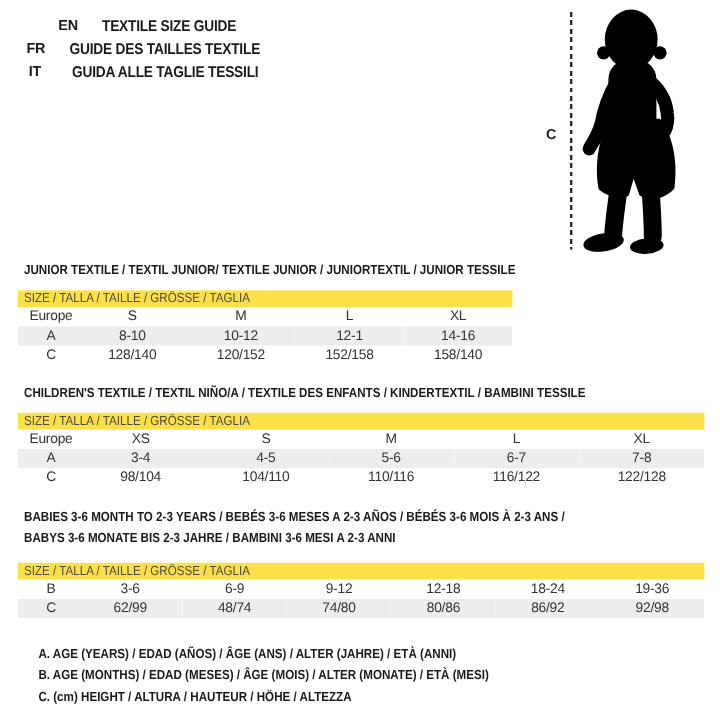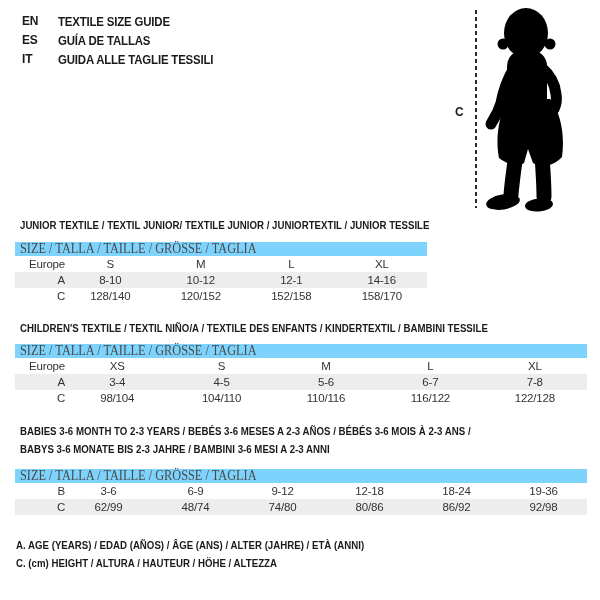--- a/index.html
+++ b/index.html
@@ -4,59 +4,59 @@
 <style>
   * { margin:0; padding:0; box-sizing:border-box; }
   html,body { background:#ffffff; }
   body { font-family:"Liberation Sans", sans-serif; color:#2b2b2b; }
   .page { position:relative; width:600px; height:600px; background:#ffffff; overflow:hidden; }
 
   .cond { display:inline-block; transform:scaleX(0.88); transform-origin:0 0; white-space:nowrap; }
 
   
   .langs { position:absolute; left:22px; top:12px; }
-  .lang-row { display:flex; height:19px; line-height:19px; }
+  .lang-row { display:flex; height:19px; line-height:19px;justify-content:center; }
   .lang-code { width:36px; font-weight:bold; font-size:12px; color:#1a1a1a; letter-spacing:-0.2px; }
   .lang-title { font-weight:bold; font-size:13px; color:#1a1a1a; letter-spacing:-0.2px; }
 
   
   .measure-line { position:absolute; left:475px; top:10px; width:2px; height:198px;
     background:repeating-linear-gradient(to bottom, #2b2b2b 0 4px, transparent 4px 7px); }
   .measure-label { position:absolute; left:455px; top:105px; font-weight:bold; font-size:12px; color:#1a1a1a; }
   .baby { position:absolute; left:484px; top:6px; width:92px; height:206px; }
 
   
   .tbl-title { position:absolute; left:20px; font-weight:bold; font-size:11px; color:#1a1a1a; line-height:18px; }
   .size-table-wrap { position:absolute; left:15px; }
-  .size-bar { height:14px; line-height:14px; background:#7dd3fc; color:#4a4a4a; font-size:14px; padding-left:5px;font-family:Liberation Serif, serif; }
+  .size-bar { height:14px; line-height:14px; background:#fde047; color:#4a4a4a; font-size:11px; padding-left:5px; }
   table.size-table { border-collapse:collapse; table-layout:fixed; }
   table.size-table td { height:16px; line-height:16px; font-size:11.5px; letter-spacing:-0.2px;
     text-align:center; color:#333333; padding:0; overflow:hidden; }
-  table.size-table td.lbl { width:50px; text-align:right; padding-left:5px; }
+  table.size-table td.lbl { width:50px; text-align:center; padding-left:5px; }
   table.size-table tr.shaded { background:#ededed; }
   .w-junior .size-bar, .w-junior table { width:412px; }
   .w-full .size-bar, .w-full table { width:572px; }
 
   
-  .footnotes { position:absolute; left:16px; top:536px; }
+  .footnotes { position:absolute; left:32px; top:536px; }
   .footnote { height:18px; line-height:18px; font-weight:bold; font-size:11px; color:#1a1a1a; }
 </style>
 </head>
 <body>
 
 <div class="page">
 
   <div class="langs">
     <div class="lang-row">
       <span class="lang-code">EN</span>
       <span class="lang-title cond">TEXTILE SIZE GUIDE</span>
     </div>
     <div class="lang-row">
-      <span class="lang-code">ES</span>
-      <span class="lang-title cond">GUÍA DE TALLAS</span>
+      <span class="lang-code">FR</span>
+      <span class="lang-title cond">GUIDE DES TAILLES TEXTILE</span>
     </div>
     <div class="lang-row">
       <span class="lang-code">IT</span>
       <span class="lang-title cond">GUIDA ALLE TAGLIE TESSILI</span>
     </div>
   </div>
 
   <div class="measure-line"></div>
   <div class="measure-label">C</div>
 
@@ -105,21 +105,21 @@
             <td>8-10</td>
             <td>10-12</td>
             <td>12-1</td>
             <td>14-16</td>
           </tr>
           <tr>
             <td class="lbl">C</td>
             <td>128/140</td>
             <td>120/152</td>
             <td>152/158</td>
-            <td>158/170</td>
+            <td>158/140</td>
           </tr>
         </tbody>
       </table>
   </div>
 
   <div class="tbl-title cond" style="top:319px;">
       <div>CHILDREN'S TEXTILE / TEXTIL NIÑO/A / TEXTILE DES ENFANTS / KINDERTEXTIL / BAMBINI TESSILE</div>
     </div>
   <div class="size-table-wrap w-full" style="top:344px;">
     <div class="size-bar"><span class="cond">SIZE / TALLA / TAILLE / GRÖSSE / TAGLIA</span></div>
@@ -178,16 +178,17 @@
             <td>80/86</td>
             <td>86/92</td>
             <td>92/98</td>
           </tr>
         </tbody>
       </table>
   </div>
 
   <div class="footnotes">
     <div class="footnote"><span class="cond">A. AGE (YEARS) / EDAD (AÑOS) / ÂGE (ANS) / ALTER (JAHRE) / ETÀ (ANNI)</span></div>
+    <div class="footnote"><span class="cond">B. AGE (MONTHS) / EDAD (MESES) / ÂGE (MOIS) / ALTER (MONATE) / ETÀ (MESI)</span></div>
     <div class="footnote"><span class="cond">C. (cm) HEIGHT / ALTURA / HAUTEUR / HÖHE / ALTEZZA</span></div>
   </div>
 
 </div>
 
 </body></html>

